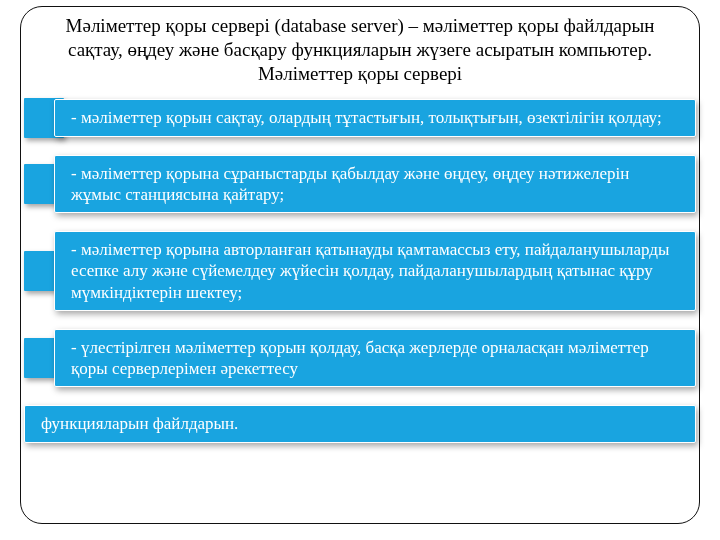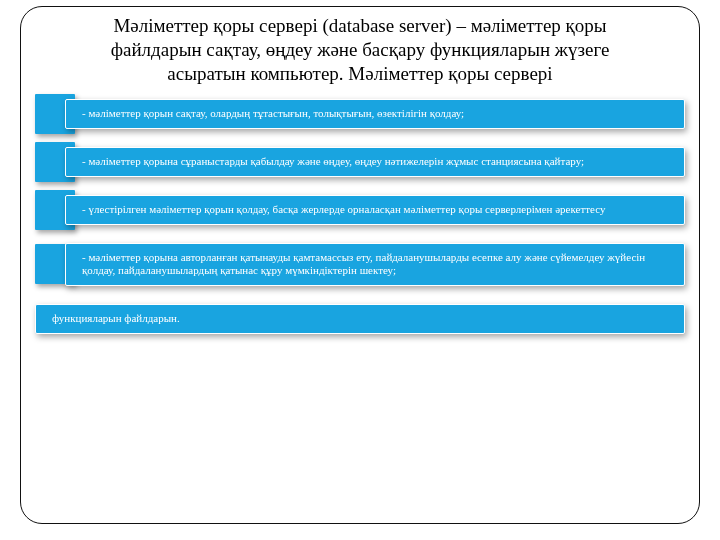--- a/index.html
+++ b/index.html
@@ -9,21 +9,21 @@
     height: 540px;
     background: #fff;
     font-family: "Times New Roman", Times, serif;
     overflow: hidden;
   }
   .page {
     position: relative;
     width: 720px;
     height: 540px;
     box-sizing: border-box;
-    padding: 0 23px;
+    padding: 0 12px;
     font-family: Liberation Serif, serif;
   }
   .frame {
     position: absolute;
     left: 20px;
     right: 20px;
     top: 6px;
     bottom: 16px;
     border: 1.5px solid #111;
     border-radius: 22px;
@@ -62,21 +62,21 @@
   }
   .card {
     position: relative;
     margin-left: 30px;
     background: #19a4e0;
     color: #fff;
     border: 1px solid #fff;
     border-radius: 2px;
     box-shadow: 2px 3px 6px rgba(0,0,0,0.35);
     padding: 7px 12px 7px 16px;
-    font-size: 11px;
+    font-size: 17px;
     line-height: 1.25;
     z-index: 2;
     min-height: 22px;
     box-sizing: border-box;
   }
   .row.last .card {
     margin-left: 0;
   }
 </style>
 </head>
@@ -94,26 +94,26 @@
       <div class="card">- мәліметтер қорын сақтау, олардың тұтастығын, толықтығын, өзектілігін қолдау;</div>
     </div>
 
     <div class="row">
       <div class="tab"></div>
       <div class="card">- мәліметтер қорына сұраныстарды қабылдау және өңдеу, өңдеу нәтижелерін жұмыс станциясына қайтару;</div>
     </div>
 
     <div class="row">
       <div class="tab"></div>
-      <div class="card">- үлестірілген мәліметтер қорын қолдау, басқа жерлерде орналасқан мәліметтер қоры серверлерімен әрекеттесу</div>
+      <div class="card">- мәліметтер қорына авторланған қатынауды қамтамассыз ету, пайдаланушыларды есепке алу және сүйемелдеу жүйесін қолдау, пайдаланушылардың қатынас құру мүмкіндіктерін шектеу;</div>
     </div>
 
     <div class="row">
       <div class="tab"></div>
-      <div class="card">- мәліметтер қорына авторланған қатынауды қамтамассыз ету, пайдаланушыларды есепке алу және сүйемелдеу жүйесін қолдау, пайдаланушылардың қатынас құру мүмкіндіктерін шектеу;</div>
+      <div class="card">- үлестірілген мәліметтер қорын қолдау, басқа жерлерде орналасқан мәліметтер қоры серверлерімен әрекеттесу</div>
     </div>
 
     <div class="row last">
       <div class="card">функцияларын файлдарын.</div>
     </div>
 
   </div>
 </div>
 
 </body></html>

